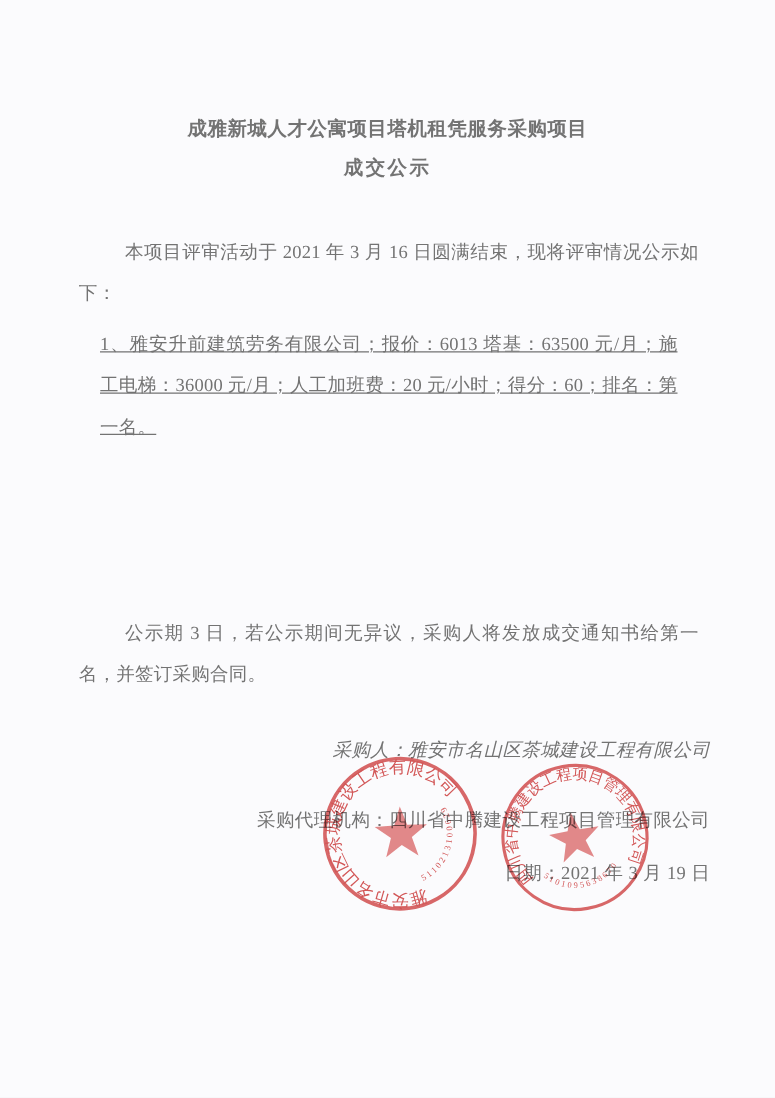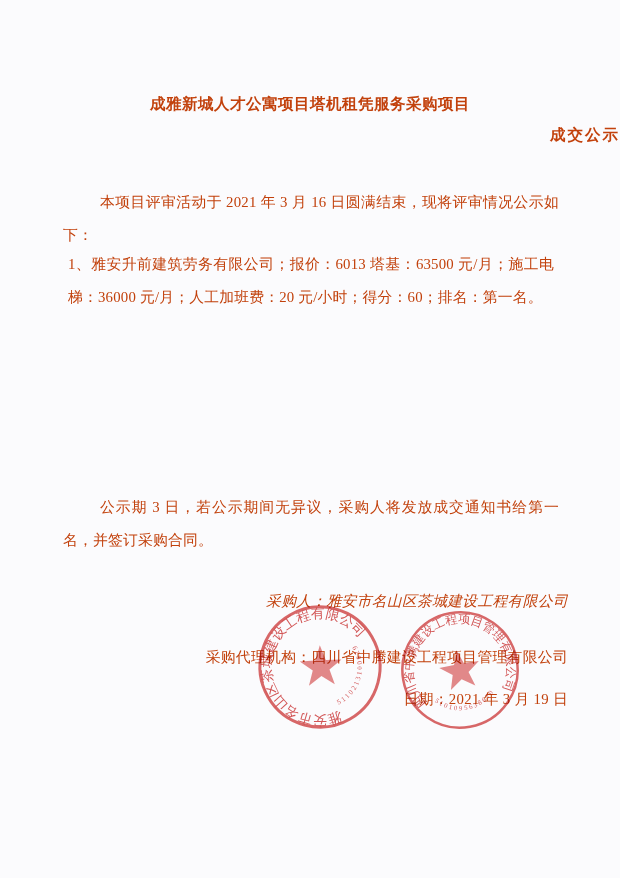--- a/index.html
+++ b/index.html
@@ -8,49 +8,48 @@
     background: #f4f4f6;
   }
   .page {
     position: relative;
     width: 620px;
     height: 878px;
     margin: 0 auto;
     background: #fbfbfd;
     overflow: hidden;
     font-family: "Liberation Serif", serif;
-    color: #c2410c;
+    color: #737373;
   }
   .title-block {
     position: absolute;
     top: 88px;
     left: 0;
     right: 0;
     text-align: center;
     font-weight: bold;
     font-size: 15.5px;
     line-height: 31px;
     letter-spacing: 0.5px;
   }
   .title-line2 {
     letter-spacing: 2px;
-    text-align: right;
   }
   .para {
     position: absolute;
     left: 63px;
     width: 496px;
     font-size: 14.8px;
     line-height: 33px;
     text-align: justify;
     letter-spacing: 0.2px;
   }
   .intro  { top: 186px; text-indent: 37px; }
   .items  { top: 243px; }
-  .items p { margin: 5px; }
+  .items p { margin: 17px; text-decoration: underline; }
   .closing { top: 491px; text-indent: 37px; }
   .sig-line {
     position: absolute;
     right: 52px;
     font-size: 14.8px;
     line-height: 22px;
     white-space: nowrap;
     letter-spacing: 0.3px;
   }
   .sig-purchaser { top: 590px; font-style: italic; }

